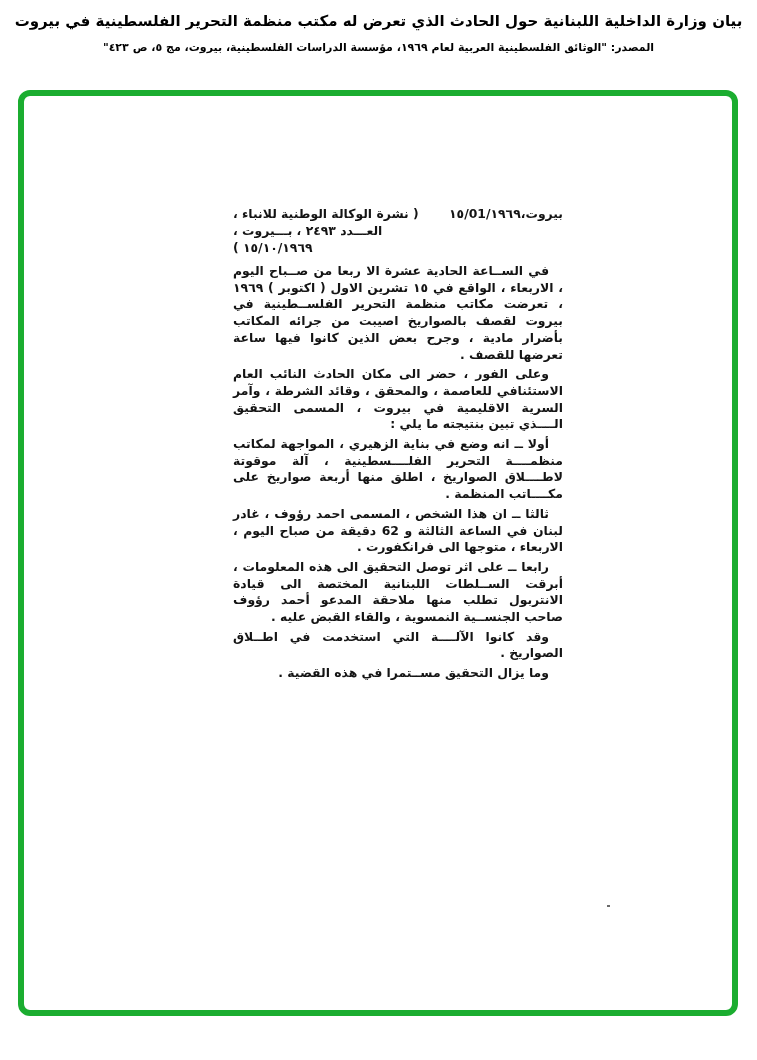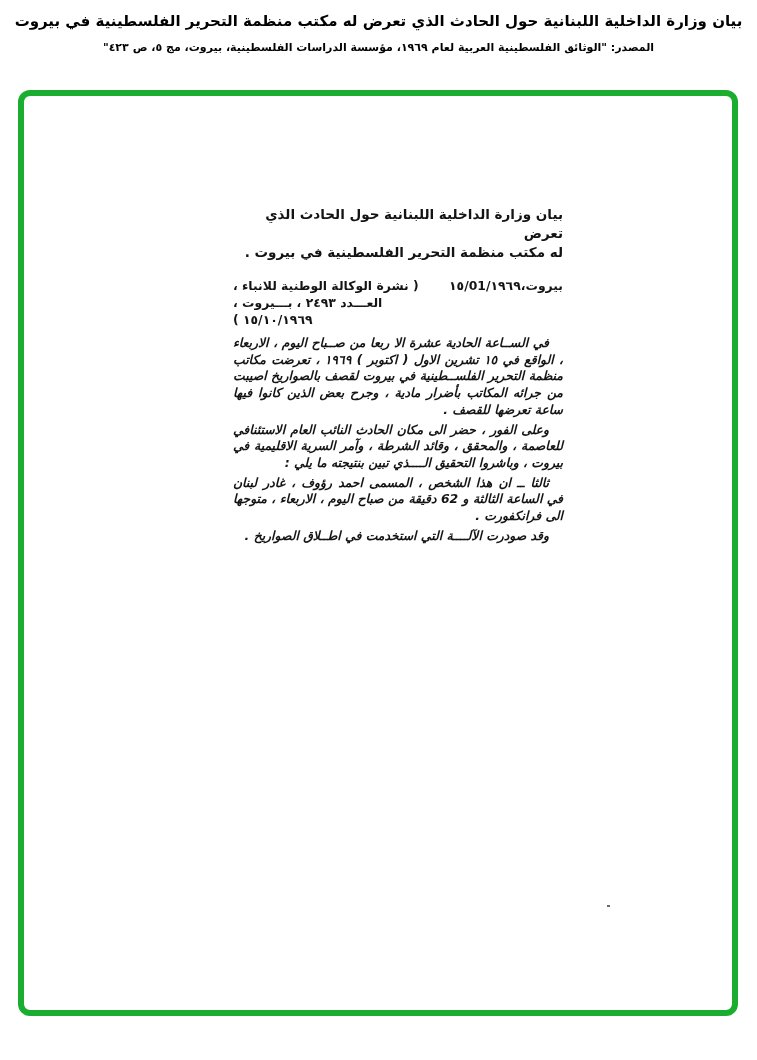--- a/index.html
+++ b/index.html
@@ -70,52 +70,52 @@
     flex: 1;
     text-align: left;
     white-space: pre-line;
   }
   .doc-body p {
     font-size: 12.4px;
     line-height: 16.7px;
     text-align: justify;
     margin: 0 0 3px 0;
     text-indent: 14px; 
-    font-style: italic;
   }
   
   .speck {
     position: absolute;
     width: 3px; height: 2px;
     background: #6a6a6a;
     left: 374px; top: 700px;
   }
 </style>
 </head>
 <body>
 
 <header class="page-header">
   <div class="title">بيان وزارة الداخلية اللبنانية حول الحادث الذي تعرض له مكتب منظمة التحرير الفلسطينية في بيروت</div>
   <div class="source">المصدر: "الوثائق الفلسطينية العربية لعام ١٩٦٩، مؤسسة الدراسات الفلسطينية، بيروت، مج ٥، ص ٤٢٣"</div>
 </header>
 
 <div class="doc-frame" style="border-color: rgb(27, 173, 48);">
   <div class="doc-page" style="color: rgb(20, 20, 20);">
-    <h1 class="doc-title">بيان وزارة الداخلية اللبنانية حول الحادث الذي تعرض
-له مكتب منظمة التحرير الفلسطينية في بيروت .</h1>
 
     <div class="dateline">
       <span class="date">بيروت،١٥/01/١٩٦٩</span>
       <span class="citation">( نشرة الوكالة الوطنية للانباء ،
 العـــدد ٢٤٩٣ ، بـــيروت ،
 ١٥/١٠/١٩٦٩ )</span>
     </div>
 
     <div class="doc-body">
       <p>في الســاعة الحادية عشرة الا ربعا من صــباح اليوم ، الاربعاء ، الواقع في ١٥ تشرين الاول ( اكتوبر ) ١٩٦٩ ، تعرضت مكاتب منظمة التحرير الفلســطينية في بيروت لقصف بالصواريخ اصيبت من جرائه المكاتب بأضرار مادية ، وجرح بعض الذين كانوا فيها ساعة تعرضها للقصف .</p>
-      <p>وعلى الفور ، حضر الى مكان الحادث النائب العام الاستئنافي للعاصمة ، والمحقق ، وقائد الشرطة ، وآمر السرية الاقليمية في بيروت ، وباشروا التحقيق الــــذي تبين بنتيجته ما يلي :</p>
+      <p>وعلى الفور ، حضر الى مكان الحادث النائب العام الاستئنافي للعاصمة ، والمحقق ، وقائد الشرطة ، وآمر السرية الاقليمية في بيروت ، المسمى التحقيق الــــذي تبين بنتيجته ما يلي :</p>
+      <p>أولا ــ انه وضع في بناية الزهيري ، المواجهة لمكاتب منظمــــة التحرير الفلــــسطينية ، آلة موقوتة لاطــــلاق الصواريخ ، اطلق منها أربعة صواريخ على مكــــاتب المنظمة .</p>
       <p>ثالثا ــ ان هذا الشخص ، المسمى احمد رؤوف ، غادر لبنان في الساعة الثالثة و 62 دقيقة من صباح اليوم ، الاربعاء ، متوجها الى فرانكفورت .</p>
-      <p>وقد صودرت الآلــــة التي استخدمت في اطــلاق الصواريخ .</p>
+      <p>رابعا ــ على اثر توصل التحقيق الى هذه المعلومات ، أبرقت الســلطات اللبنانية المختصة الى قيادة الانتربول تطلب منها ملاحقة المدعو أحمد رؤوف صاحب الجنســية النمسوية ، والقاء القبض عليه .</p>
+      <p>وقد كانوا الآلــــة التي استخدمت في اطــلاق الصواريخ .</p>
+      <p>وما يزال التحقيق مســتمرا في هذه القضية .</p>
     </div>
 
     <div class="speck"></div>
   </div>
 </div>
 
 </body></html>

